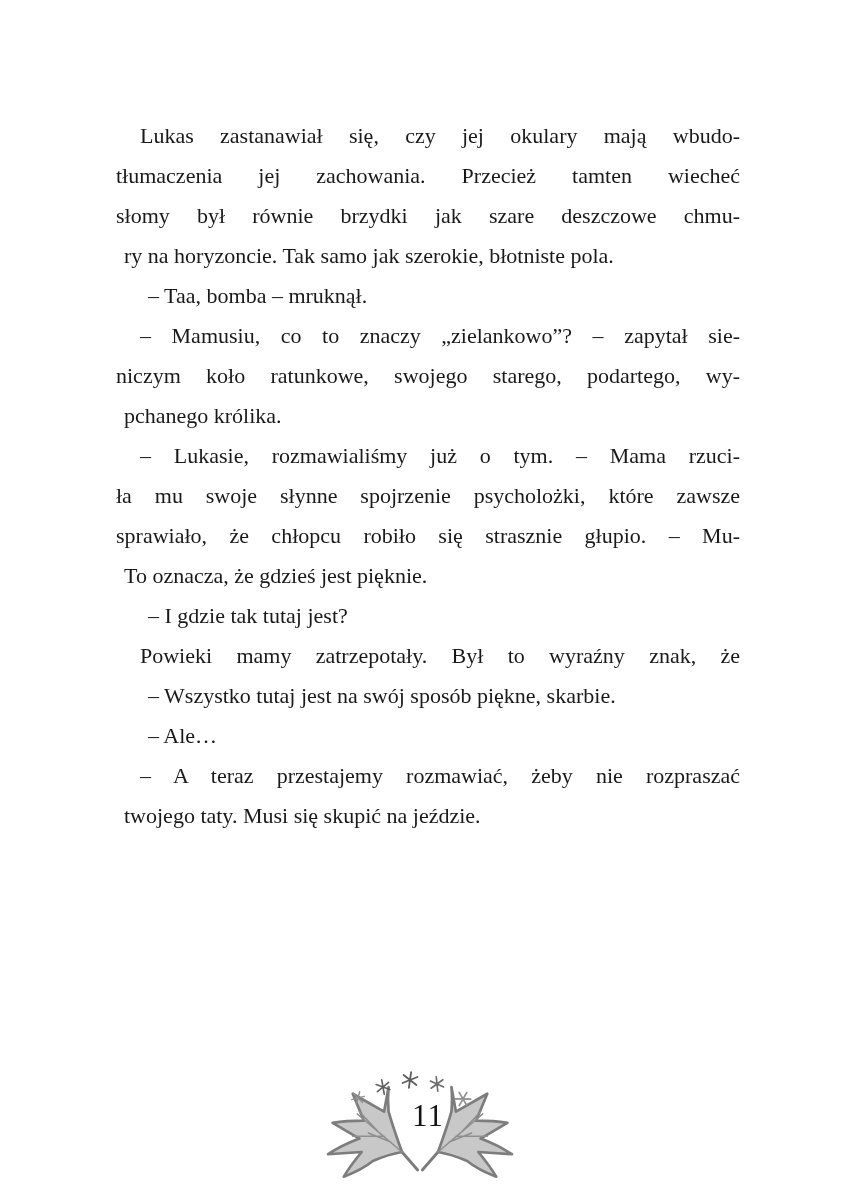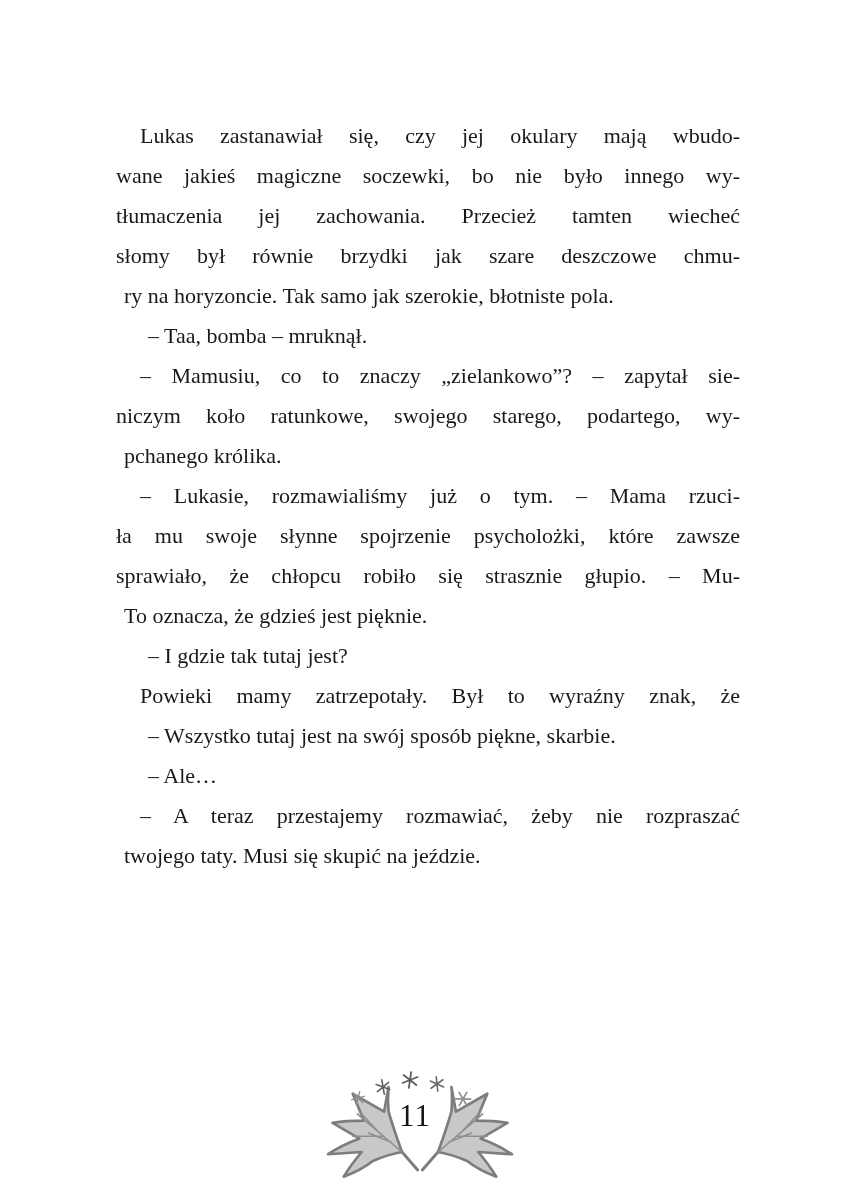--- a/index.html
+++ b/index.html
@@ -47,39 +47,38 @@
     width: 240px;
     height: 116px;
   }
   .ornament svg {
     position: absolute;
     left: 0;
     top: 0;
   }
   .page-number {
     position: absolute;
-    left: 3px;
+    left: 16px;
     top: 36px;
     width: 224px;
     text-align: center;
     font-family: "Liberation Serif", serif;
     font-size: 31px;
     line-height: 31px;
     color: #141414;
     letter-spacing: 1px;
   }
 </style>
 </head>
 <body>
 
 <div class="page">
 
   <div class="text-block" id="text-block">
       <div class="line first">Lukas zastanawiał się, czy jej okulary mają wbudo-</div>
-      <div class="line">wane jakieś magiczne soczewki, bo nie było innego wy-</div>
       <div class="line">tłumaczenia jej zachowania. Przecież tamten wiecheć</div>
       <div class="line">słomy był równie brzydki jak szare deszczowe chmu-</div>
       <div class="line last">ry na horyzoncie. Tak samo jak szerokie, błotniste pola.</div>
       <div class="line first last">– Taa, bomba – mruknął.</div>
       <div class="line first">– Mamusiu, co to znaczy „zielankowo”? – zapytał sie-</div>
       <div class="line">niczym koło ratunkowe, swojego starego, podartego, wy-</div>
       <div class="line last">pchanego królika.</div>
       <div class="line first">– Lukasie, rozmawialiśmy już o tym. – Mama rzuci-</div>
       <div class="line">ła mu swoje słynne spojrzenie psycholożki, które zawsze</div>
       <div class="line">sprawiało, że chłopcu robiło się strasznie głupio. – Mu-</div>

